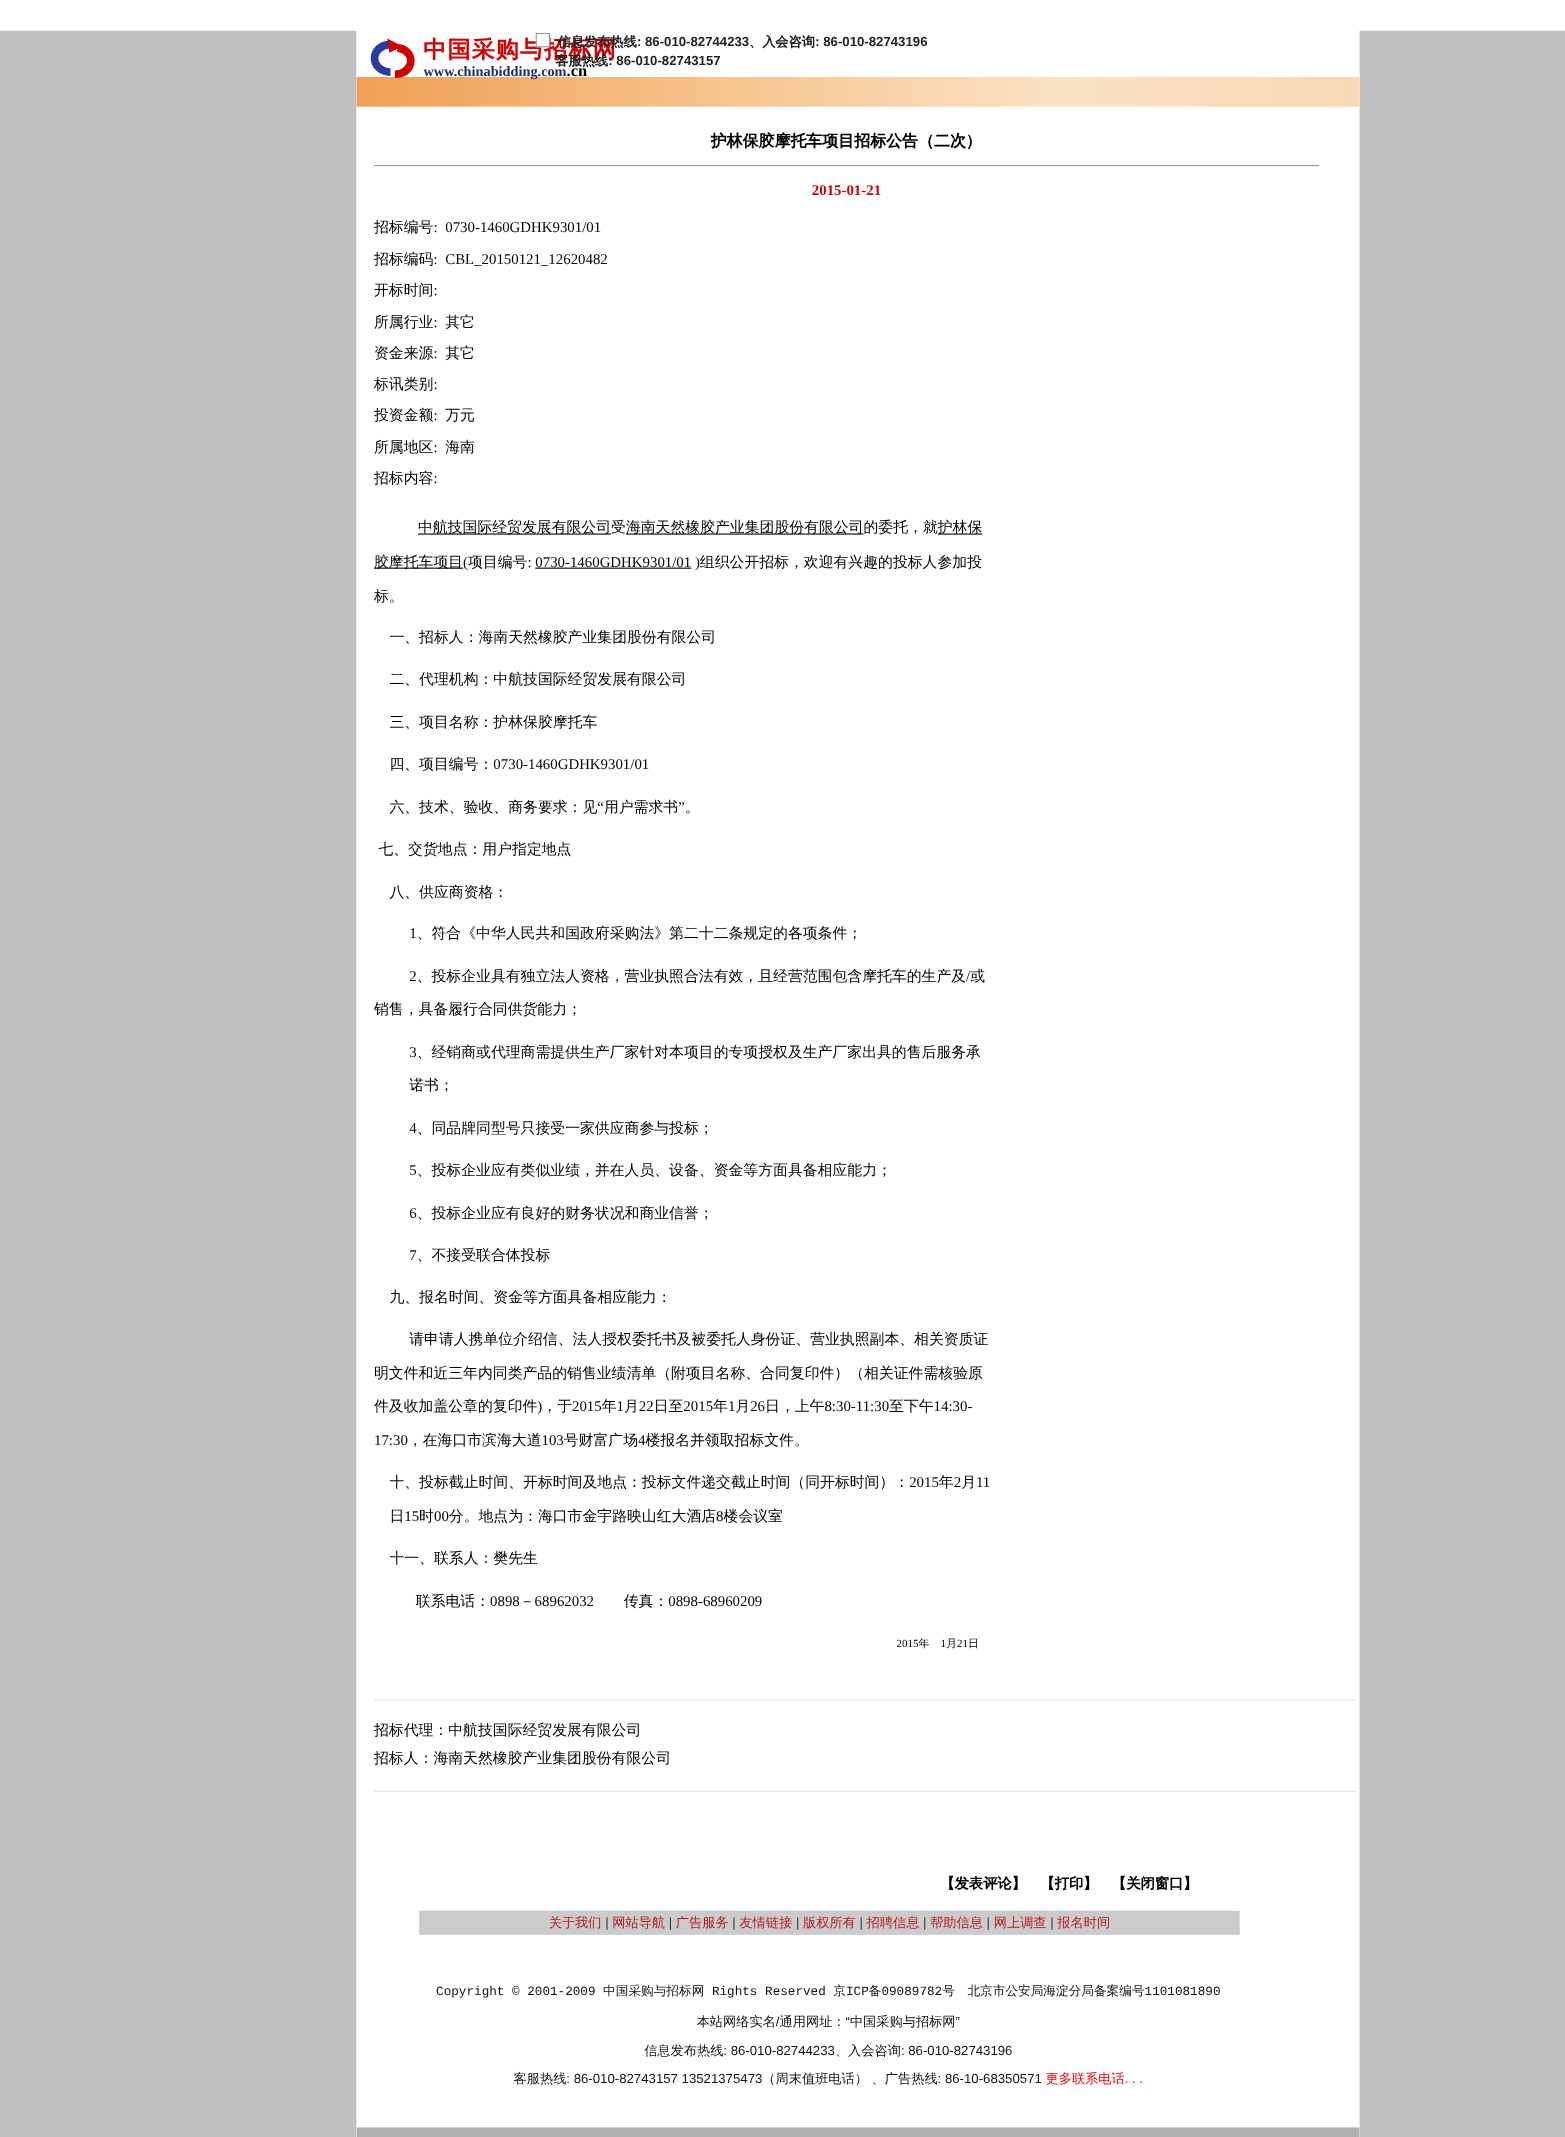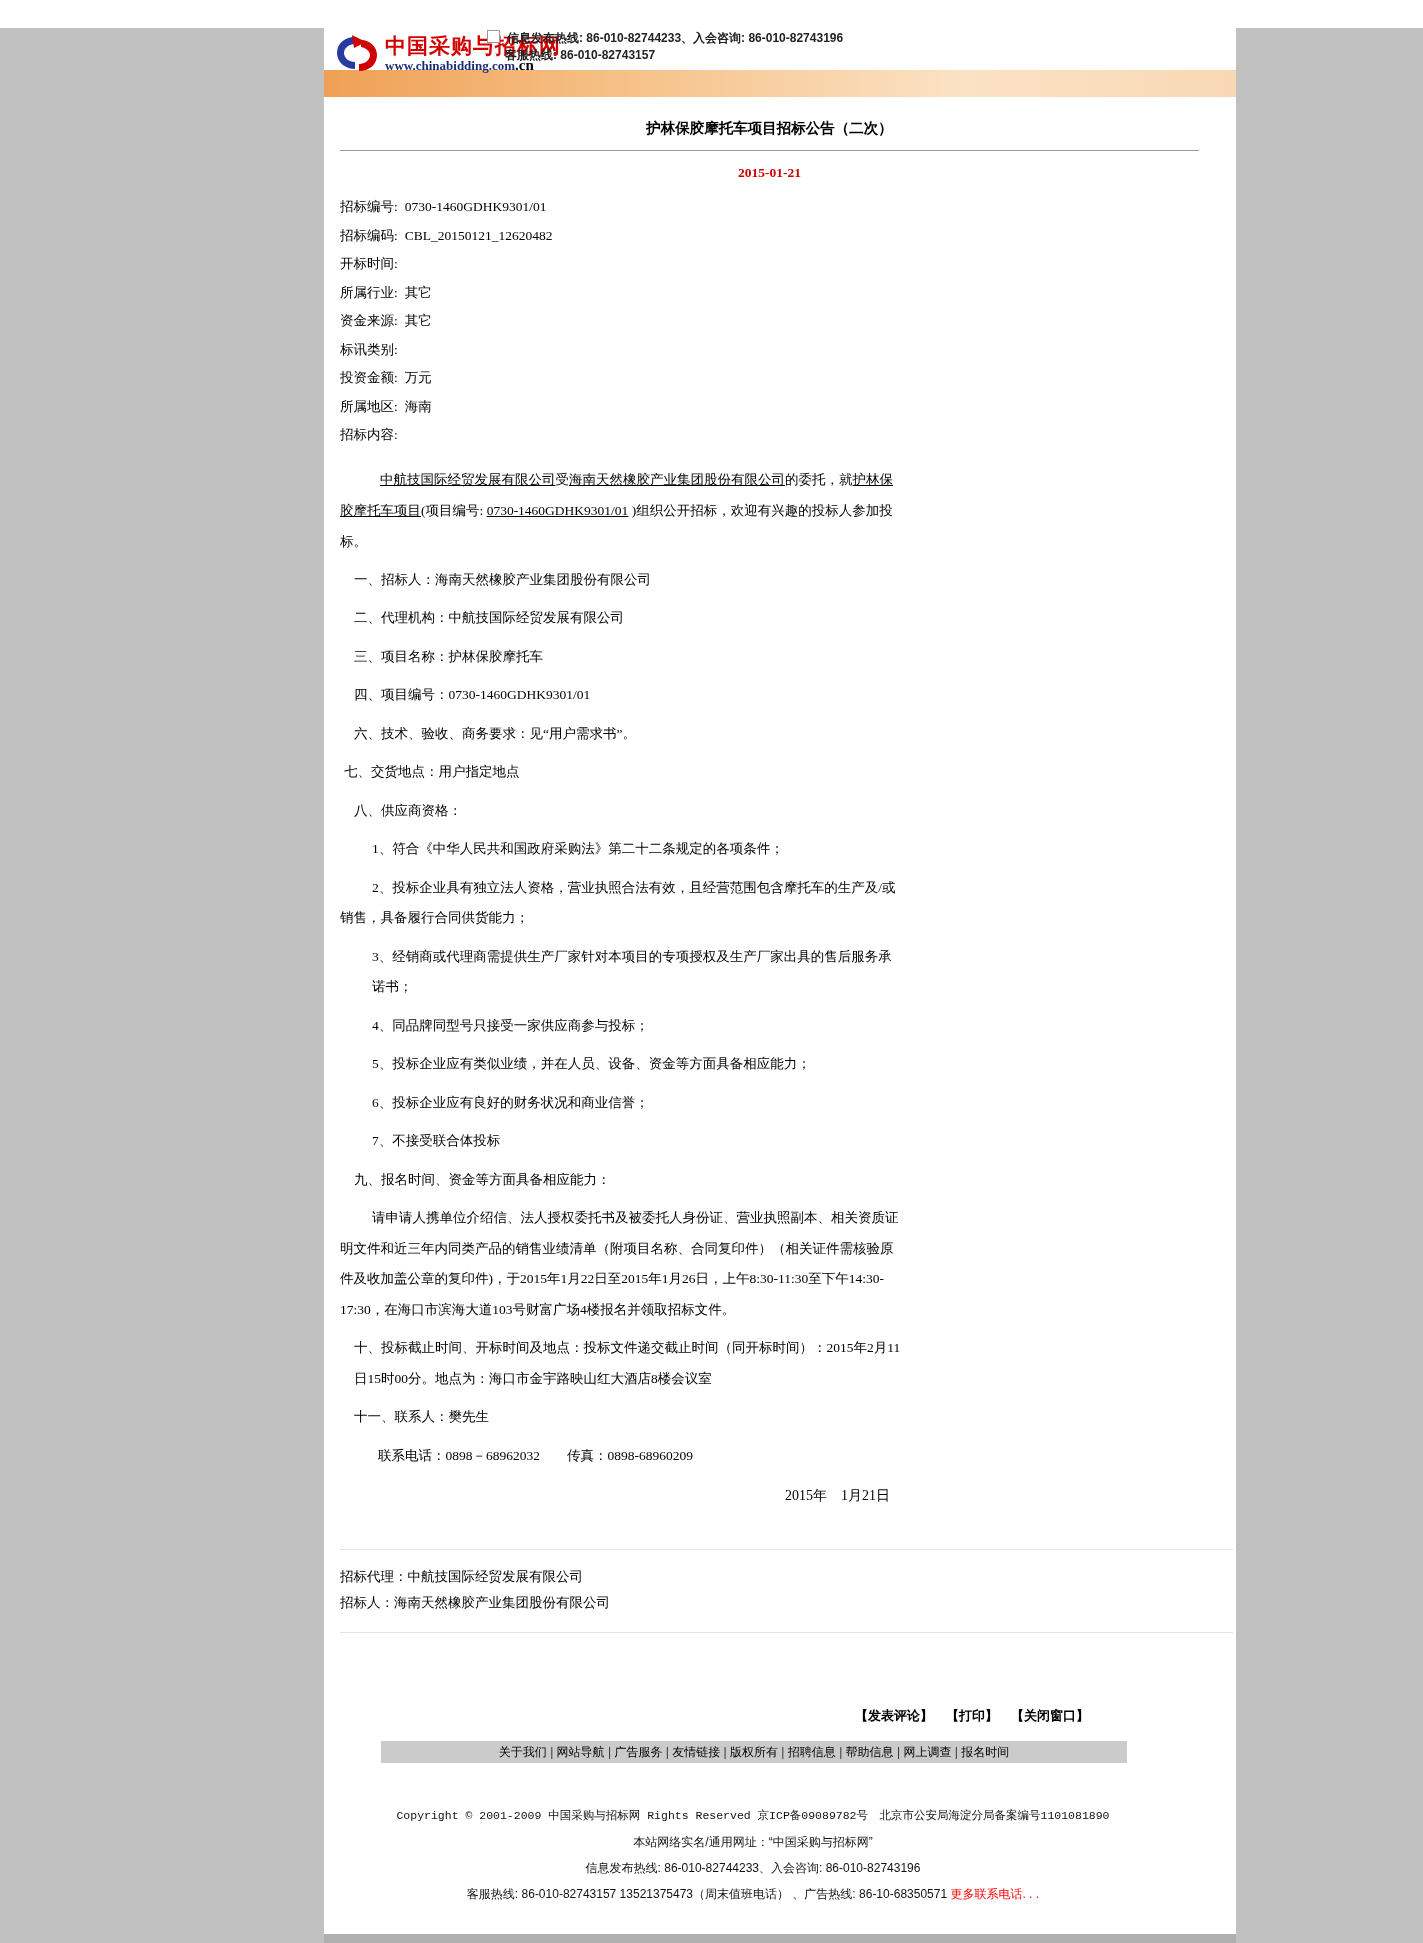--- a/index.html
+++ b/index.html
@@ -34,31 +34,31 @@
   .meta-line .v{margin-left:7px;}
   .body-col{width:565px;font-size:13.5px;}
   .intro{margin:14px 0 0 0;text-indent:40px;line-height:31px;}
   .seg.u{text-decoration:underline;}
   .sec{margin:8px 0 0 0;line-height:30.5px;}
   .sec.lv0{padding-left:4px;}
   .sec.lv1{padding-left:14px;}
   .sec.lv2{padding-left:32px;}
   .sec.lv3{padding-left:38px;}
   .sec.para{text-indent:32px;}
-  .sign-date{text-align:right;padding-right:15px;margin-top:16px;font-size:14px;}
+  .sign-date{text-align:right;padding-right:15px;margin-top:16px;font-size:10px;}
 
   .agent-block{margin:44px 3px 0 16px;border-top:1px solid #e4e4e4;border-bottom:1px solid #e4e4e4;
     padding:14px 0 16px 0;font-family:"Liberation Serif",serif;}
   .agent-line{margin:0;line-height:26px;font-size:13.5px;}
 
   
   .actions{margin:74px 147px 0 0;text-align:right;font-weight:bold;font-size:13px;font-family:"Liberation Serif",serif;}
   .actions .action{cursor:pointer;}
   .fnav{margin:16px 109px 0 57px;background:#cbcbcb;height:22px;line-height:22px;text-align:center;font-size:12px;color:#111;white-space:nowrap;}
-  .fnav a{color:#000000;text-decoration:none;cursor:pointer;}
+  .fnav a{color:#b91c1c;text-decoration:none;cursor:pointer;}
   .fnav .list-sep{color:#333;}
   .fcredits{margin:40px 54px 0 0;text-align:center;font-size:12px;line-height:26px;color:#111;}
   .copyright{font-family:"Liberation Mono",monospace;font-size:11.5px;}
   .red-link{color:#ff0000;cursor:pointer;}
   .bottom-strip{position:absolute;left:0;bottom:0;width:100%;height:9px;background:#b0b0b0;}
 </style>
 </head>
 <body>
 
 <div class="top-band"></div>

